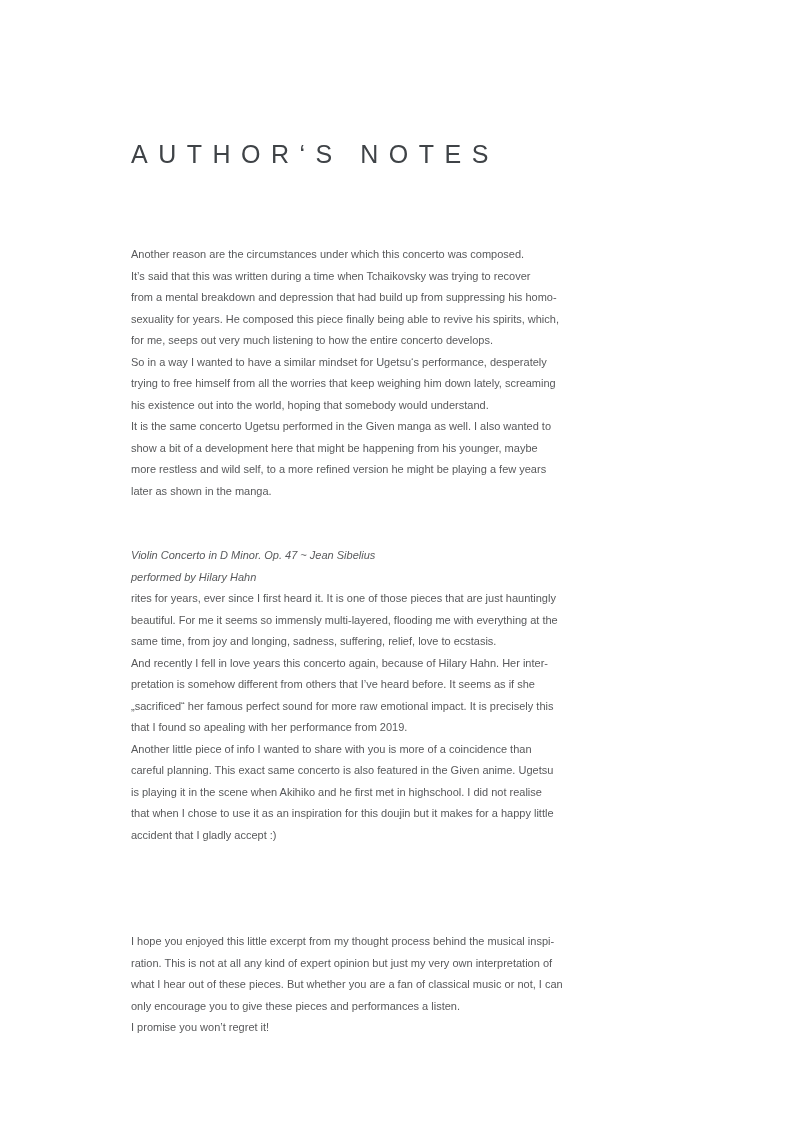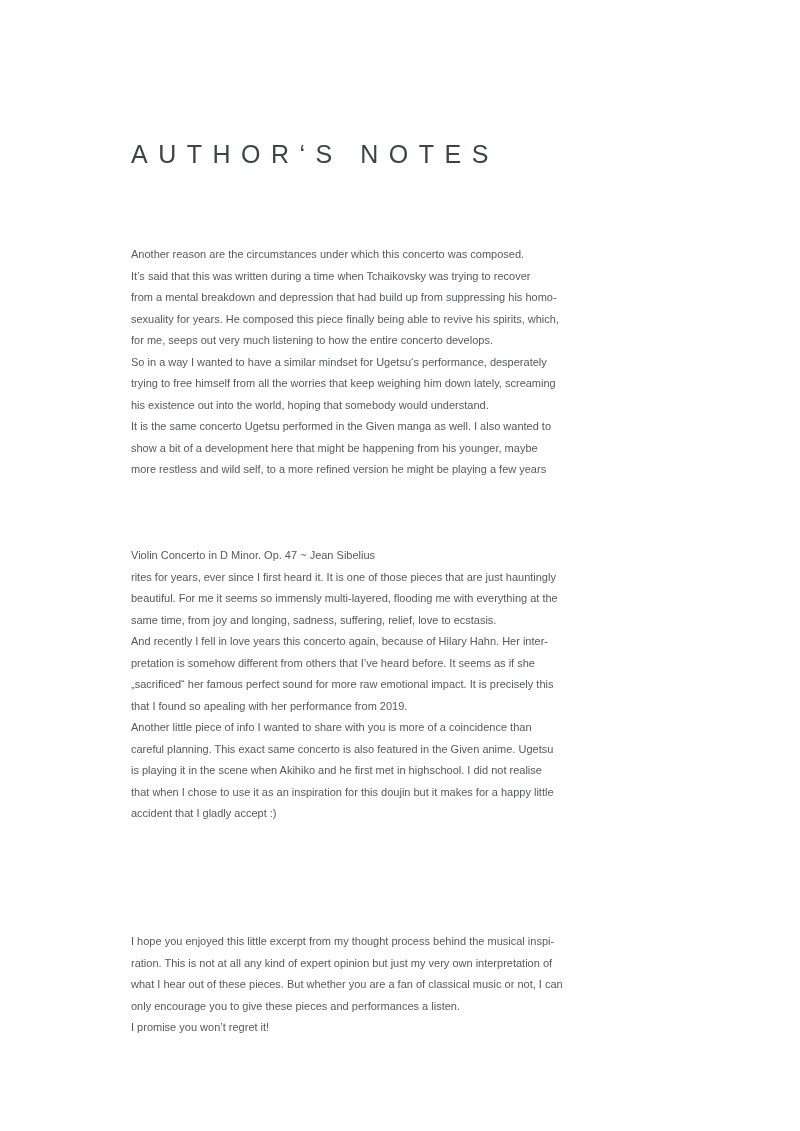--- a/index.html
+++ b/index.html
@@ -35,45 +35,48 @@
     color: var(--body-color, #58595b);
   }
   .p1 { top: 244px; }
   .p2 { top: 545px; }
   .p3 { top: 931px; }
   .line {
     height: 21.5px;
     white-space: nowrap;
   }
   .piece-heading .line {
+    font-style: italic;
   }
 </style>
 </head>
 <body style="--title-color: #3f4347; --body-color: #58595b; background: rgb(255, 255, 255);">
 
 <div class="doc">
   <h1 class="title">AUTHOR‘S NOTES</h1>
 
   <section class="block p1">
       <div class="line">Another reason are the circumstances under which this concerto was composed.</div>
       <div class="line">It’s said that this was written during a time when Tchaikovsky was trying to recover</div>
       <div class="line">from a mental breakdown and depression that had build up from suppressing his homo-</div>
       <div class="line">sexuality for years. He composed this piece finally being able to revive his spirits, which,</div>
       <div class="line">for me, seeps out very much listening to how the entire concerto develops.</div>
       <div class="line">So in a way I wanted to have a similar mindset for Ugetsu‘s performance, desperately</div>
       <div class="line">trying to free himself from all the worries that keep weighing him down lately, screaming</div>
       <div class="line">his existence out into the world, hoping that somebody would understand.</div>
       <div class="line">It is the same concerto Ugetsu performed in the Given manga as well. I also wanted to</div>
       <div class="line">show a bit of a development here that might be happening from his younger, maybe</div>
       <div class="line">more restless and wild self, to a more refined version he might be playing a few years</div>
+      <div class="line">later as shown in the manga.</div>
     </section>
 
   <section class="block p2">
     <div class="piece-heading">
         <div class="line">Violin Concerto in D Minor. Op. 47 ~ Jean Sibelius</div>
+        <div class="line">performed by Hilary Hahn</div>
       </div>
     <div>
         <div class="line">rites for years, ever since I first heard it. It is one of those pieces that are just hauntingly</div>
         <div class="line">beautiful. For me it seems so immensly multi-layered, flooding me with everything at the</div>
         <div class="line">same time, from joy and longing, sadness, suffering, relief, love to ecstasis.</div>
         <div class="line">And recently I fell in love years this concerto again, because of Hilary Hahn. Her inter-</div>
         <div class="line">pretation is somehow different from others that I’ve heard before. It seems as if she</div>
         <div class="line">„sacrificed“ her famous perfect sound for more raw emotional impact. It is precisely this</div>
         <div class="line">that I found so apealing with her performance from 2019.</div>
         <div class="line">Another little piece of info I wanted to share with you is more of a coincidence than</div>

